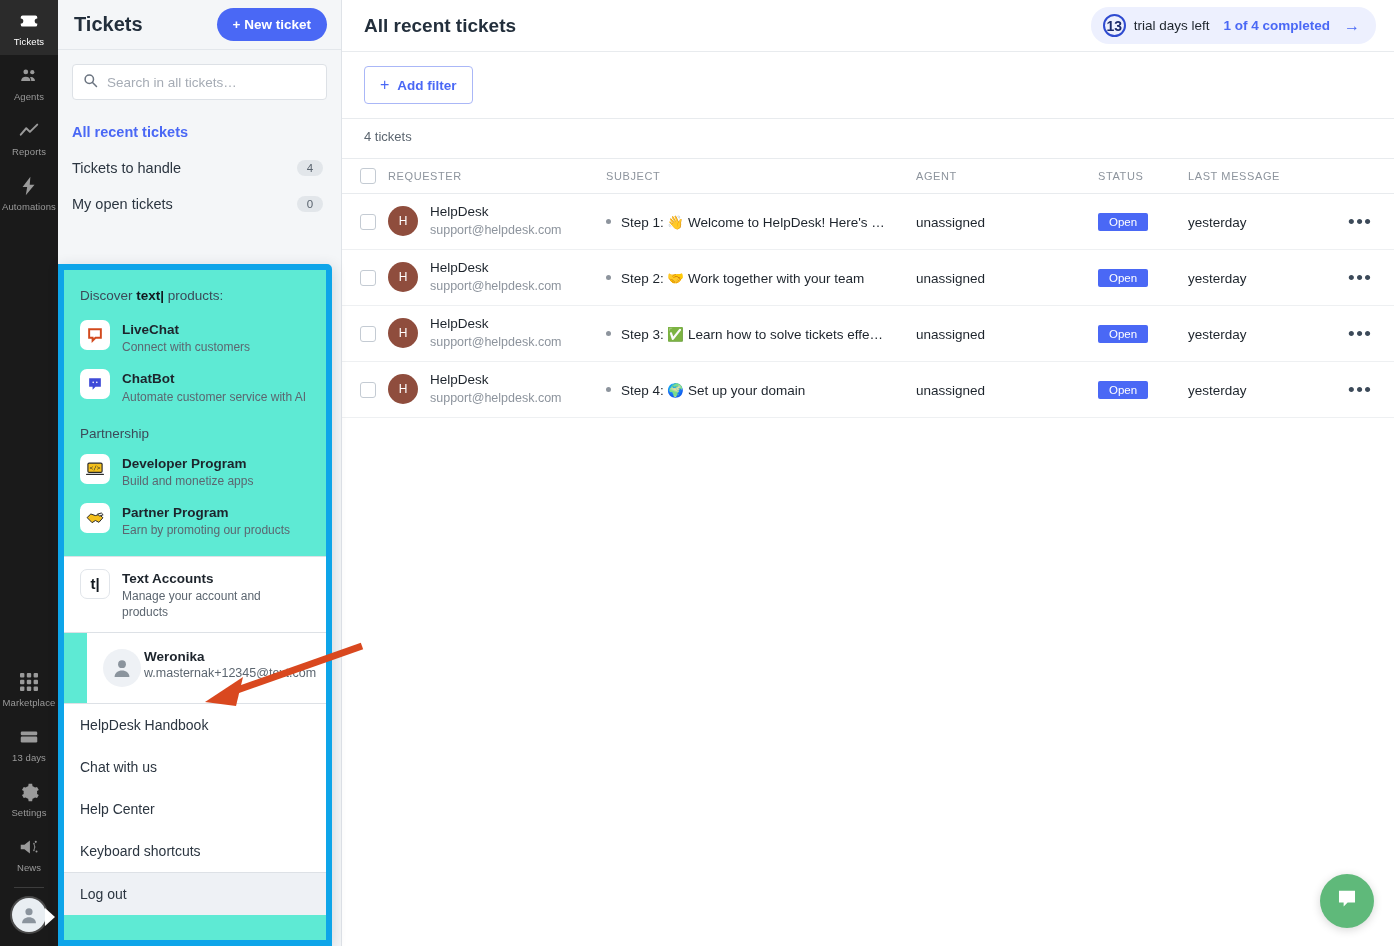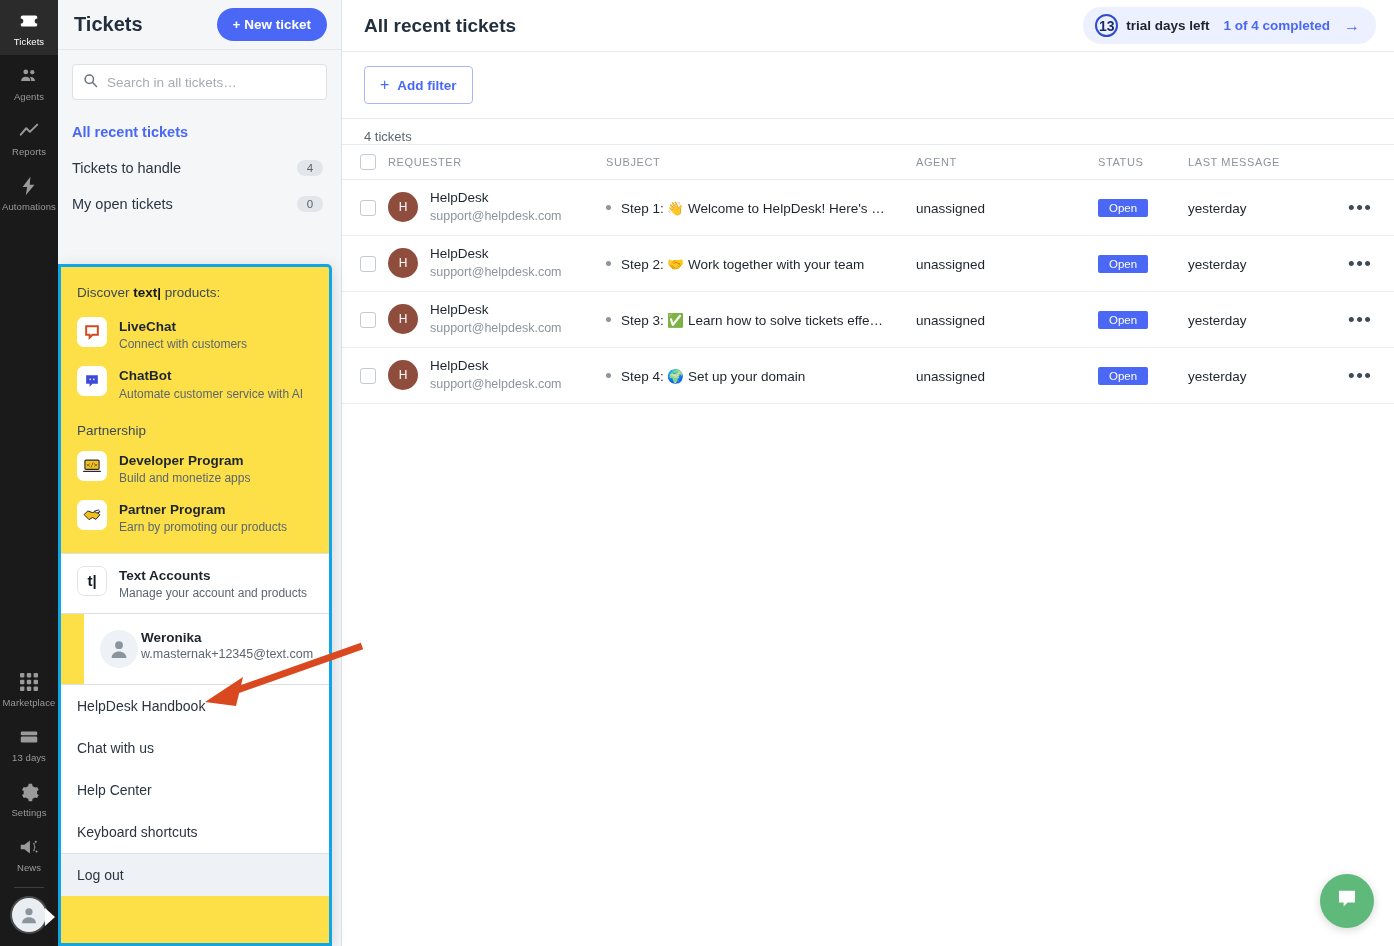--- a/index.html
+++ b/index.html
@@ -71,21 +71,21 @@
   }
   .tnav-item.active { color: #4a68f5; font-weight: bold; }
   .tnav-badge {
     background: #e2e6ea; color: #59636e; font-size: 11.5px; border-radius: 9px;
     padding: 2px 9px; min-width: 26px; text-align: center;
   }
 
   
   .dropdown {
     position: absolute; left: 58px; top: 264px; width: 274px; height: 682px;
-    background: #fde047; border: 3px solid #0ea5e9; border-top-right-radius: 5px;
+    background: #5eead4; border: 6px solid #0ea5e9; border-top-right-radius: 5px;
     box-shadow: 2px 2px 14px rgba(40,50,65,.14); z-index: 40; overflow: hidden;
   }
   .dd-discover { font-size: 13.5px; color: #3c4a59; padding: 18px 16px 10px; }
   .dd-discover b { font-weight: bold; color: #12191f; }
   .dd-row {
     display: flex; align-items: flex-start; gap: 12px; padding: 7px 16px; cursor: pointer;
   }
   .dd-ico {
     width: 30px; height: 30px; border-radius: 7px; background: #fff; flex: 0 0 30px;
     display: flex; align-items: center; justify-content: center; font-size: 15px;
@@ -125,34 +125,34 @@
   .main-title { font-size: 19px; font-weight: bold; color: #232f3c; }
   .trial {
     display: flex; align-items: center; gap: 14px; background: #edf0fe;
     border-radius: 18px; padding: 7px 16px 7px 12px; cursor: pointer;
   }
   .trial-circle {
     width: 23px; height: 23px; border-radius: 50%; border: 2px solid #2f4bd0;
     display: flex; align-items: center; justify-content: center;
     font-size: 14px; font-weight: bold; color: #1b2a6b;
   }
-  .trial-text { font-size: 13.5px; font-weight: bold; color: #1d242c; margin-left: -6px; }
+  .trial-text { font-size: 13.5px; font-weight: normal; color: #1d242c; margin-left: -6px; }
   .trial-prog { font-size: 13.5px; font-weight: bold; color: #4a68f5; }
   .trial-arrow { font-size: 16px; color: #4a68f5; line-height: 1; }
 
   .filterbar { padding: 14px 22px; border-bottom: 1px solid #e8ebee; }
   .add-filter {
     background: #fff; border: 1px solid #aab7f7; color: #4a68f5; border-radius: 4px;
     font-size: 13.5px; font-weight: bold; padding: 9px 15px; cursor: pointer;
     display: inline-flex; align-items: center; gap: 8px;
     font-family: "Liberation Sans", sans-serif;
   }
   .add-filter .plus { font-size: 16px; font-weight: normal; }
   .count-bar {
-    font-size: 13px; color: #5c6670; padding: 10px 22px 0;
+    font-size: 13px; color: #5c6670; padding: 10px 22px 14px;
     border-bottom: 1px solid #e8ebee;
   }
 
   table.tickets { width: 100%; border-collapse: collapse; table-layout: fixed; }
   table.tickets th {
     font-size: 11px; color: #8d949d; font-weight: normal; letter-spacing: .6px;
     text-align: left; padding: 9px 0; border-bottom: 1px solid #e8ebee;
   }
   table.tickets td { padding: 0; border-bottom: 1px solid #eef0f2; vertical-align: middle; height: 56px; }
   .col-chk { width: 46px; padding-left: 18px !important; }

